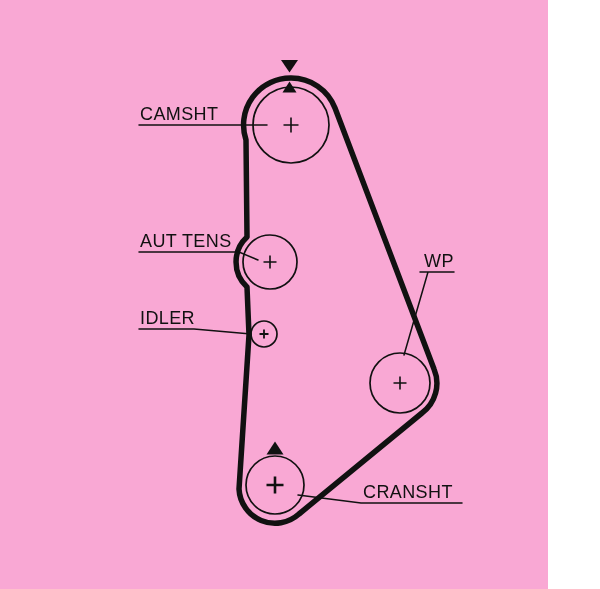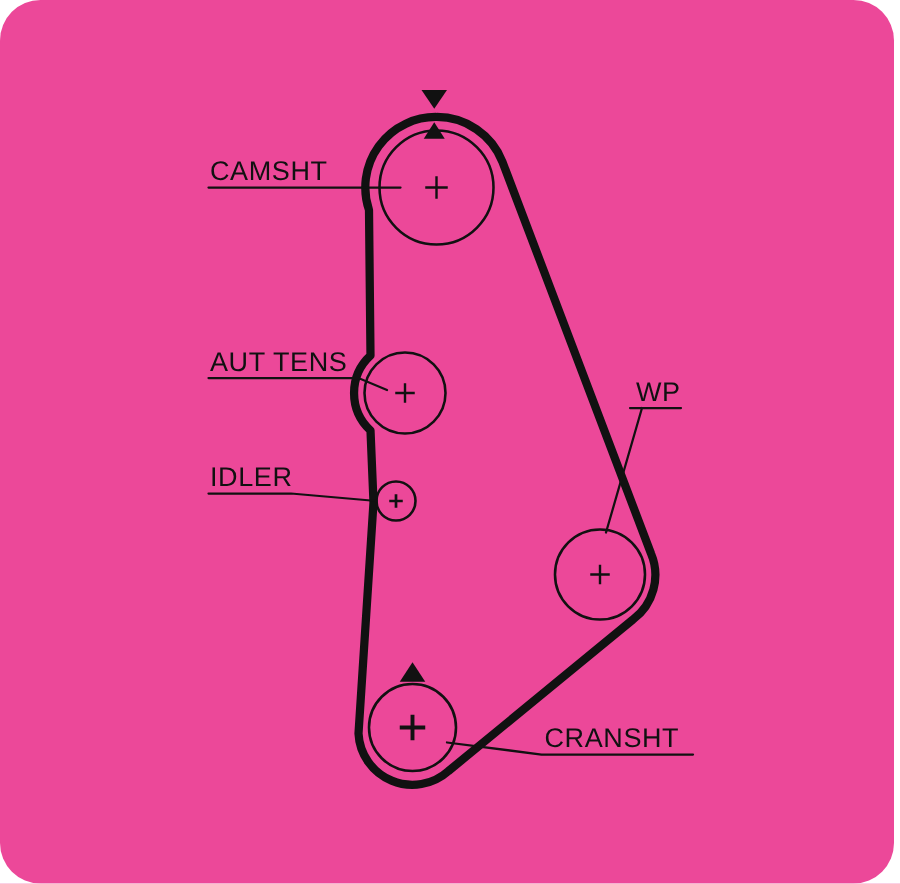--- a/index.html
+++ b/index.html
@@ -2,25 +2,24 @@
 <html><head>
 <meta charset="utf-8">
 <style>
   html, body {
     margin: 0;
     padding: 0;
     background: #ffffff;
   }
   .stage {
     position: relative;
-    width: 596px;
+    width: 548px;
     height: 589px;
-    background: #ec4899;
+    background: #f9a8d4;
     overflow: hidden;
-    border-radius: 27px;
   }
   svg { display: block; }
   .label-text {
     font-family: "Liberation Sans", sans-serif;
     font-size: 18px;
     letter-spacing: 0.4px;
     fill: #111111;
   }
   .belt {
     fill: none;

